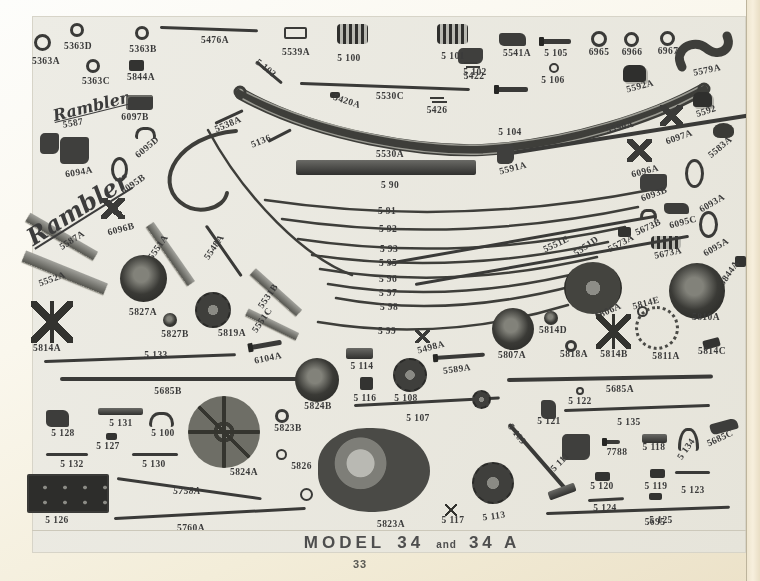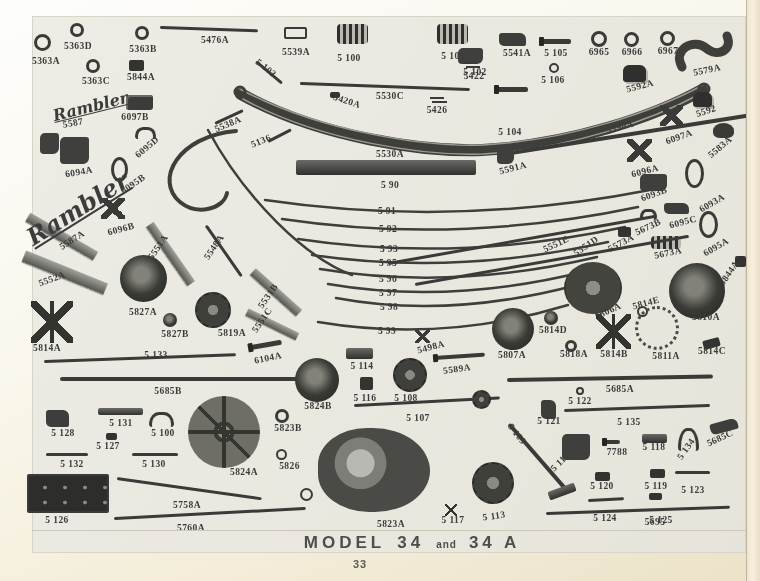--- a/index.html
+++ b/index.html
@@ -224,21 +224,21 @@
       <div class="g cross2" style="left: 415px; top: 330px; width: 15px; height: 13px;"></div>
       <div class="plabel" style="left: 431px; top: 347px; transform: translate(-50%, -50%) rotate(-15deg);">5498A</div>
       <div class="g bolt" style="left: 436px; top: 356px; width: 49px; height: 4px; transform: rotate(-4deg);"></div>
       <div class="plabel" style="left: 457px; top: 369px; transform: translate(-50%, -50%) rotate(-8deg);">5589A</div>
       <div class="g rod" style="left: 354px; top: 404px; width: 146px; height: 3px; transform: rotate(-3deg);"></div>
       <div class="plabel" style="left: 418px; top: 418px; transform: translate(-50%, -50%) rotate(0deg);">5 107</div>
       <div class="g gear" style="left: 472px; top: 390px; width: 19px; height: 19px;"></div>
       <div class="g ring" style="left: 275px; top: 409px; width: 14px; height: 14px;"></div>
       <div class="plabel" style="left: 288px; top: 428px; transform: translate(-50%, -50%) rotate(0deg);">5823B</div>
       <div class="g ringlet" style="left: 276px; top: 449px; width: 11px; height: 11px;"></div>
-      <div class="plabel" style="left: 272px; top: 466px; transform: translate(-50%, -50%) rotate(0deg); padding-left: 35px;">5826</div>
+      <div class="plabel" style="left: 284px; top: 466px; transform: translate(-50%, -50%) rotate(0deg); padding-left: 35px;">5826</div>
       <div class="g housing" style="left: 318px; top: 428px; width: 112px; height: 84px;"></div>
       <div class="plabel" style="left: 391px; top: 524px; transform: translate(-50%, -50%) rotate(0deg);">5823A</div>
       <div class="g starx" style="left: 445px; top: 504px; width: 12px; height: 12px;"></div>
       <div class="plabel" style="left: 453px; top: 520px; transform: translate(-50%, -50%) rotate(0deg);">5 117</div>
       <div class="g gear" style="left: 472px; top: 462px; width: 42px; height: 42px;"></div>
       <div class="plabel" style="left: 494px; top: 516px; transform: translate(-50%, -50%) rotate(-8deg);">5 113</div>
       <div class="g rod" style="left: 509px; top: 422px; width: 90px; height: 4px; transform: rotate(49deg);"></div>
       <div class="plabel" style="left: 517px; top: 434px; transform: translate(-50%, -50%) rotate(52deg);">5 109</div>
       <div class="g bar" style="left: 548px; top: 487px; width: 28px; height: 9px; transform: rotate(-20deg);"></div>
       <div class="g bracket" style="left: 562px; top: 434px; width: 28px; height: 26px;"></div>
@@ -251,21 +251,21 @@
       <div class="plabel" style="left: 686px; top: 449px; transform: translate(-50%, -50%) rotate(-55deg);">5 134</div>
       <div class="g lever" style="left: 710px; top: 421px; width: 28px; height: 11px; transform: rotate(-15deg);"></div>
       <div class="plabel" style="left: 720px; top: 438px; transform: translate(-50%, -50%) rotate(-25deg);">5685C</div>
       <div class="g block" style="left: 595px; top: 472px; width: 15px; height: 9px;"></div>
       <div class="plabel" style="left: 602px; top: 486px; transform: translate(-50%, -50%) rotate(0deg);">5 120</div>
       <div class="g block" style="left: 650px; top: 469px; width: 15px; height: 9px;"></div>
       <div class="plabel" style="left: 656px; top: 486px; transform: translate(-50%, -50%) rotate(0deg);">5 119</div>
       <div class="g rod" style="left: 675px; top: 471px; width: 35px; height: 3px;"></div>
       <div class="plabel" style="left: 693px; top: 490px; transform: translate(-50%, -50%) rotate(0deg);">5 123</div>
       <div class="g rod" style="left: 588px; top: 499px; width: 36px; height: 3px; transform: rotate(-3deg);"></div>
-      <div class="plabel" style="left: 605px; top: 508px; transform: translate(-50%, -50%) rotate(0deg); margin-top: 10px;">5 124</div>
+      <div class="plabel" style="left: 605px; top: 508px; transform: translate(-50%, -50%) rotate(0deg);">5 124</div>
       <div class="g block" style="left: 649px; top: 493px; width: 13px; height: 7px;"></div>
       <div class="plabel" style="left: 655px; top: 522px; transform: translate(-50%, -50%) rotate(0deg);">5695</div>
       <div class="g rod" style="left: 546px; top: 512px; width: 184px; height: 3px; transform: rotate(-2deg);"></div>
       <div class="plabel" style="left: 661px; top: 520px; transform: translate(-50%, -50%) rotate(0deg);">5 125</div>
       <div class="g ringlet" style="left: 576px; top: 387px; width: 8px; height: 8px;"></div>
       <div class="plabel" style="left: 580px; top: 401px; transform: translate(-50%, -50%) rotate(0deg);">5 122</div>
       <div class="g lever" style="left: 541px; top: 400px; width: 15px; height: 19px;"></div>
       <div class="plabel" style="left: 549px; top: 421px; transform: translate(-50%, -50%) rotate(0deg);">5 121</div>
       <div class="g rod" style="left: 564px; top: 409px; width: 146px; height: 3px; transform: rotate(-2deg);"></div>
       <div class="plabel" style="left: 629px; top: 422px; transform: translate(-50%, -50%) rotate(0deg);">5 135</div>
@@ -299,21 +299,21 @@
       <div class="plabel" style="left: 108px; top: 446px; transform: translate(-50%, -50%) rotate(0deg);">5 127</div>
       <div class="g rod" style="left: 46px; top: 453px; width: 42px; height: 3px;"></div>
       <div class="plabel" style="left: 72px; top: 464px; transform: translate(-50%, -50%) rotate(0deg);">5 132</div>
       <div class="g rod" style="left: 132px; top: 453px; width: 46px; height: 3px;"></div>
       <div class="plabel" style="left: 154px; top: 464px; transform: translate(-50%, -50%) rotate(0deg);">5 130</div>
       <div class="g wheel" style="left: 188px; top: 396px; width: 72px; height: 72px;"></div>
       <div class="plabel" style="left: 230px; top: 472px; transform: translate(-50%, -50%) rotate(0deg); padding-left: 28px;">5824A</div>
       <div class="g plate2" style="left: 27px; top: 474px; width: 82px; height: 39px;"></div>
       <div class="plabel" style="left: 57px; top: 520px; transform: translate(-50%, -50%) rotate(0deg);">5 126</div>
       <div class="g rod" style="left: 117px; top: 477px; width: 146px; height: 3px; transform: rotate(8deg);"></div>
-      <div class="plabel" style="left: 187px; top: 505px; transform: translate(-50%, -50%) rotate(0deg);">5758A</div>
+      <div class="plabel" style="left: 187px; top: 491px; transform: translate(-50%, -50%) rotate(0deg); font-style: italic;">5758A</div>
       <div class="g rod" style="left: 114px; top: 517px; width: 192px; height: 3px; transform: rotate(-3deg);"></div>
       <div class="plabel" style="left: 191px; top: 528px; transform: translate(-50%, -50%) rotate(0deg);">5760A</div>
       <div class="g ringlet" style="left: 300px; top: 488px; width: 13px; height: 13px;"></div>
       <div class="g bar" style="left: 296px; top: 160px; width: 180px; height: 15px;"></div>
       <div class="plabel" style="left: 390px; top: 185px; transform: translate(-50%, -50%) rotate(0deg);">5 90</div>
       <div class="plabel" style="left: 387px; top: 211px; transform: translate(-50%, -50%) rotate(0deg);">5 91</div>
       <div class="plabel" style="left: 388px; top: 229px; transform: translate(-50%, -50%) rotate(0deg);">5 92</div>
       <div class="plabel" style="left: 389px; top: 249px; transform: translate(-50%, -50%) rotate(0deg);">5 93</div>
       <div class="plabel" style="left: 388px; top: 263px; transform: translate(-50%, -50%) rotate(0deg);">5 95</div>
       <div class="plabel" style="left: 388px; top: 279px; transform: translate(-50%, -50%) rotate(0deg);">5 96</div>

